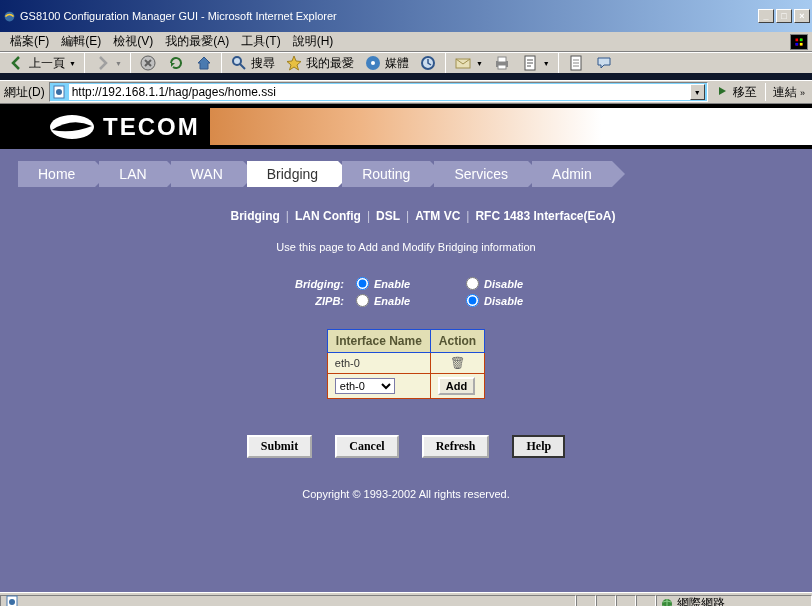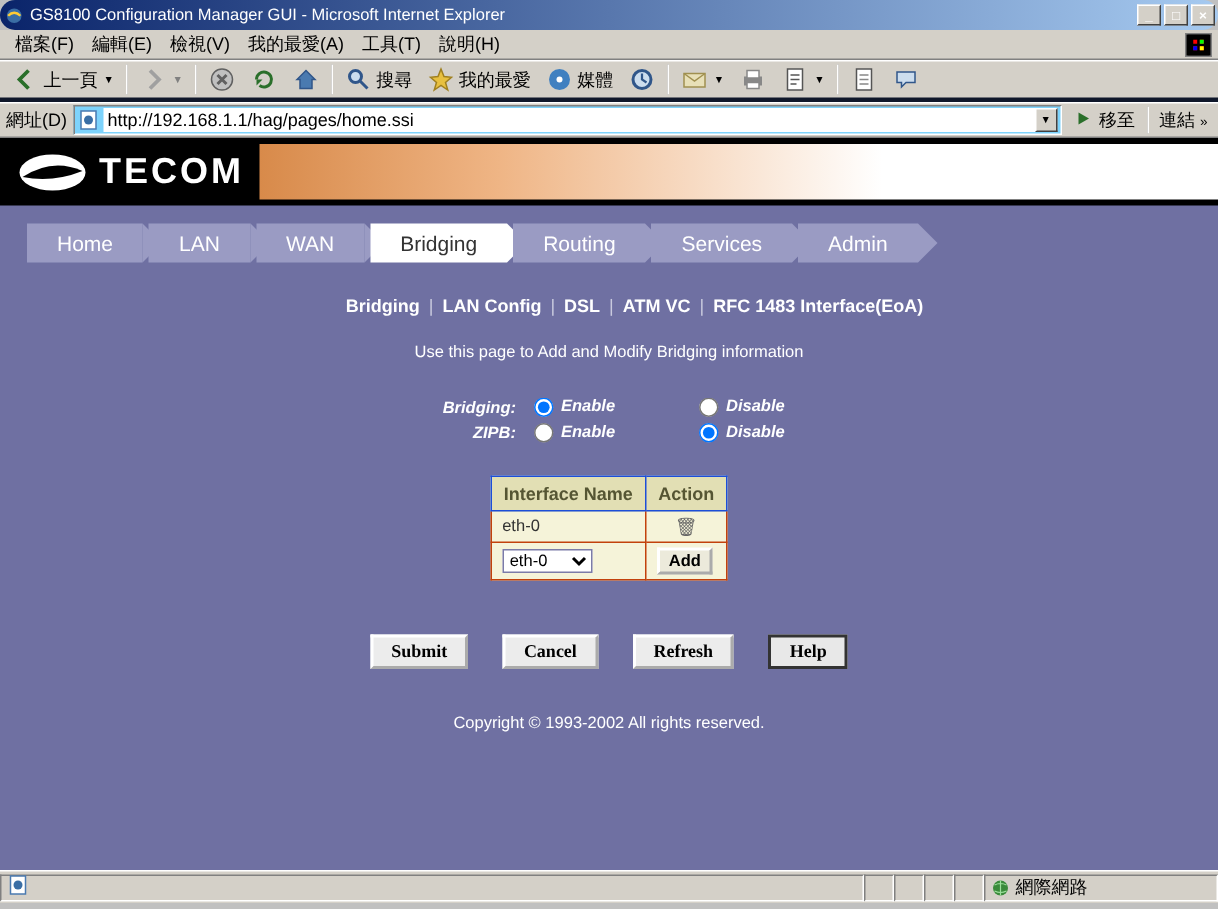--- a/index.html
+++ b/index.html
@@ -1,54 +1,54 @@
 <!DOCTYPE html>
 <html><head>
 <meta charset="utf-8">
 <style>
 * { margin: 0; padding: 0; box-sizing: border-box; }
 body { font-family: "Microsoft Sans Serif", sans-serif; font-size: 11px; background: #c0c0c0; width: 812px; height: 606px; overflow: hidden; }
 
 
-.titlebar { background: linear-gradient(to right, #0a246a, #a6caf0); height: 20px; display: flex; align-items: center; padding: 4px 2px; color: white; border-radius: 10px; }
+.titlebar { background: linear-gradient(to right, #0a246a, #a6caf0); height: 20px; display: flex; align-items: center; padding: 16px 2px; color: white; }
 .titlebar .ie-icon { width: 14px; height: 14px; margin-right: 4px; display: inline-flex; align-items: center; justify-content: center; }
 .titlebar .ie-icon svg { width: 13px; height: 13px; }
 .titlebar-text { flex: 1; font-size: 11px; }
 .win-btns { display: flex; gap: 2px; }
 .win-btn { width: 16px; height: 14px; background: #d4d0c8; border: 1px solid; border-color: #fff #404040 #404040 #fff; font-size: 9px; display: flex; align-items: center; justify-content: center; font-family: Arial; font-weight: bold; }
 
 
 .menubar { background: #d4d0c8; height: 20px; display: flex; align-items: center; padding: 0 4px; border-bottom: 1px solid #808080; }
 .menubar .item { padding: 2px 6px; font-size: 12px; }
 .menubar .spacer { flex: 1; }
 .menubar .logo { width: 18px; height: 16px; background: #000; display: flex; align-items: center; justify-content: center; border: 1px solid #808080; }
 
 
-.toolbar { background: #d4d0c8; height: 28px; display: flex; align-items: center; padding: 0 4px; border-top: 1px solid #fff; border-bottom: 3px solid #0f172a; gap: 2px; }
+.toolbar { background: #d4d0c8; height: 28px; display: flex; align-items: center; padding: 0 4px; border-top: 1px solid #fff; border-bottom: 7px solid #0f172a; gap: 2px; }
 .toolbar .tbtn { height: 22px; display: flex; align-items: center; padding: 0 4px; font-size: 12px; gap: 3px; }
 .toolbar .sep { width: 1px; height: 20px; background: #808080; border-right: 1px solid #fff; margin: 0 2px; }
 .toolbar .ico { width: 18px; height: 18px; display: inline-flex; align-items: center; justify-content: center; }
 .toolbar .disabled { color: #808080; }
 .toolbar .dd { font-size: 7px; margin-left: 1px; }
 
 
 .addrbar { background: #d4d0c8; height: 24px; display: flex; align-items: center; padding: 0 4px; border-top: 1px solid #fff; border-bottom: 1px solid #808080; gap: 4px; }
 .addrbar .lbl { font-size: 12px; }
 .addrbar input { flex: 1; height: 19px; border: 1px solid; border-color: #808080 #fff #fff #808080; padding: 0 3px; font-size: 12px; background: #fff; }
 .addrbar .input-wrap { flex: 1; display: flex; align-items: center; background: #7dd3fc; border: 1px solid; border-color: #808080 #fff #fff #808080; padding: 0 2px; height: 20px; }
 .addrbar .input-wrap .pg-ico { width: 14px; height: 14px; margin-right: 3px; }
 .addrbar .input-wrap .addr { flex: 1; border: none; height: 16px; outline: none; }
 .addrbar .input-wrap .ddbtn { width: 15px; height: 16px; background: #d4d0c8; border: 1px solid; border-color: #fff #404040 #404040 #fff; font-size: 7px; display: flex; align-items: center; justify-content: center; }
 .addrbar .go { display: flex; align-items: center; gap: 3px; font-size: 12px; padding: 0 4px; }
 .addrbar .links { font-size: 12px; padding: 0 3px; }
 
 
 .page { background: #000; height: 488px; position: relative; }
 .brand { background: #000; height: 45px; display: flex; align-items: center; }
-.brand .logo-area { display: flex; align-items: center; color: #fff; padding: 0 10px; }
+.brand .logo-area { display: flex; align-items: center; color: #fff; padding: 0 10px; margin-left: 37px; }
 .brand .logo-swoosh { width: 50px; height: 30px; position: relative; margin-right: 6px; }
 .brand .logo-text { font-size: 24px; font-weight: bold; letter-spacing: 2px; font-family: Arial; }
 .brand .gradient { flex: 1; height: 37px; background: linear-gradient(to right, #d88a4a 0%, #efb585 25%, #fff 65%, #fff 100%); }
 
 .page-body { background: #6f70a2; height: 443px; padding-top: 12px; color: #fff; font-family: Verdana, sans-serif; font-size: 11px; }
 
 
 .tabs { display: flex; gap: 4px; padding-left: 18px; }
 .tab { background: #9a9bc3; height: 26px; line-height: 26px; padding: 0 20px; color: #fff; font-size: 14px; position: relative; }
 .tab::after { content: ""; position: absolute; right: -13px; top: 0; border-top: 13px solid transparent; border-bottom: 13px solid transparent; border-left: 13px solid #9a9bc3; }
@@ -57,21 +57,21 @@
 
 
 .subnav { text-align: center; margin-top: 22px; font-weight: bold; font-size: 12px; padding-left: 34px; }
 .subnav span.sep2 { color: #c9cade; padding: 0 6px; font-weight: normal; }
 
 .section-title { margin: 28px auto 0; width: fit-content; background: #fff; color: #3e3e95; font-weight: bold; font-size: 13px; padding: 1px 4px; border: 1px solid #3e3e95; }
 .desc { text-align: center; margin-top: 18px; font-size: 11px; }
 
 .radio-block { margin: 24px auto 0; width: 380px; display: grid; grid-template-columns: 120px 110px 110px; row-gap: 4px; align-items: center; justify-content: center; }
 .radio-block .rl { text-align: right; font-style: italic; font-weight: bold; padding-right: 12px; }
-.radio-block label { display: flex; align-items: flex-start; gap: 5px; font-style: italic; font-weight: bold; }
+.radio-block label { display: flex; align-items: center; gap: 5px; font-style: italic; font-weight: bold; }
 .radio-block input[type=radio] { margin: 0; }
 
 .iface-table { margin: 22px auto 0; border-collapse: collapse; background: #f5f3d9; color: #333; }
 .iface-table th { background: #e2dfb4; border: 1px solid #1d4ed8; padding: 4px 8px; font-weight: bold; color: #555533; font-size: 12px; text-align: left; }
 .iface-table td { border: 1px solid #c2410c; padding: 3px 7px; font-size: 11px; }
 .iface-table .trash { color: #666; font-size: 12px; cursor: pointer; text-align: center; }
 .iface-table select { font-size: 11px; background: #fff; border: 1px solid #7b7ba8; width: 60px; }
 .iface-table .addbtn { background: #eceadb; border: 2px outset #fff; padding: 1px 6px; font-size: 11px; font-weight: bold; }
 
 .btns { text-align: center; margin-top: 36px; }

